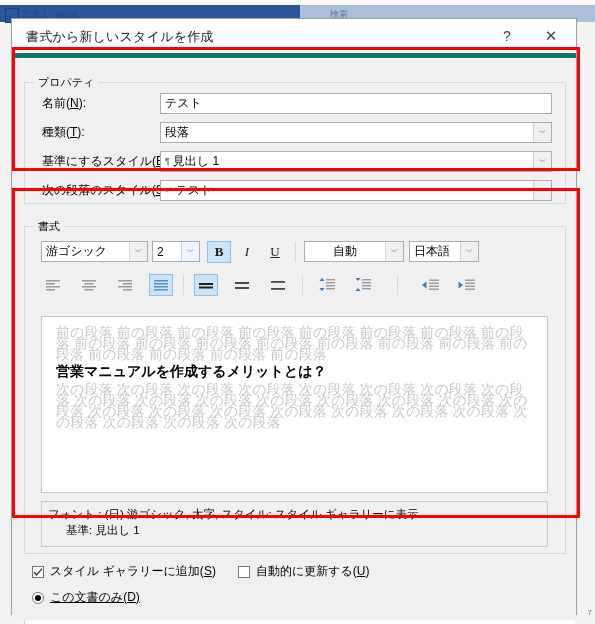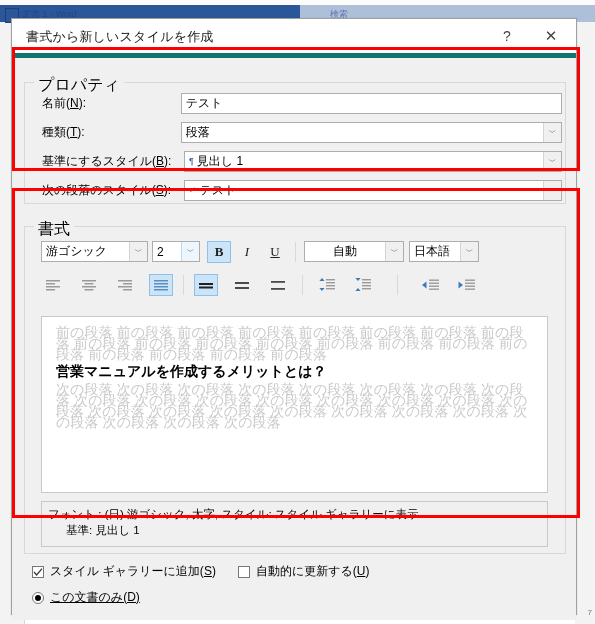--- a/index.html
+++ b/index.html
@@ -30,23 +30,23 @@
   #dlg-titlebar{position:relative;height:34px;background:#ffffff;border-bottom:5px solid #0f766e;}
   #dlg-title{position:absolute;left:14px;top:9px;font-size:13px;color:#1a1a1a;letter-spacing:.2px;}
   .titlebtn{position:absolute;top:0;width:34px;height:34px;display:flex;align-items:center;justify-content:center;color:#444;font-size:14px;cursor:default;}
   #dlg-help{right:52px;}
   #dlg-close{right:8px;font-size:15px;}
 
   #dlg-body{position:relative;height:562px;background:#f0f0f0;}
 
   
   .group{position:absolute;border:1px solid #d8d8d8;background:transparent;}
-  .group-label{position:absolute;top:-8px;left:9px;background:#f0f0f0;padding:0 4px;font-size:16px;color:#000;}
-
-  .row{position:absolute;display:flex;align-items:center;gap:24px;}
+  .group-label{position:absolute;top:-8px;left:9px;background:#f0f0f0;padding:0 4px;font-size:11px;color:#000;}
+
+  .row{position:absolute;display:flex;align-items:center;}
   .lbl{font-size:12px;color:#000;white-space:nowrap;}
   .u{text-decoration:underline;}
 
   .field{box-sizing:border-box;height:21px;background:#fff;border:1px solid #adadad;
          display:flex;align-items:center;padding:0 4px;font-size:12px;color:#000;}
   .combo{box-sizing:border-box;height:21px;background:#fff;border:1px solid #adadad;display:flex;align-items:center;}
   .combo .ctext{flex:1;padding:0 4px;font-size:12px;color:#000;display:flex;align-items:center;gap:3px;overflow:hidden;white-space:nowrap;}
   .combo .carrow{width:17px;height:19px;background:#f0f0f0;border-left:1px solid #d4d4d4;
                  display:flex;align-items:center;justify-content:center;color:#5a5a5a;font-size:8px;}
   .stylemark{display:inline-block;font-size:9px;color:#2b579a;line-height:1;}

